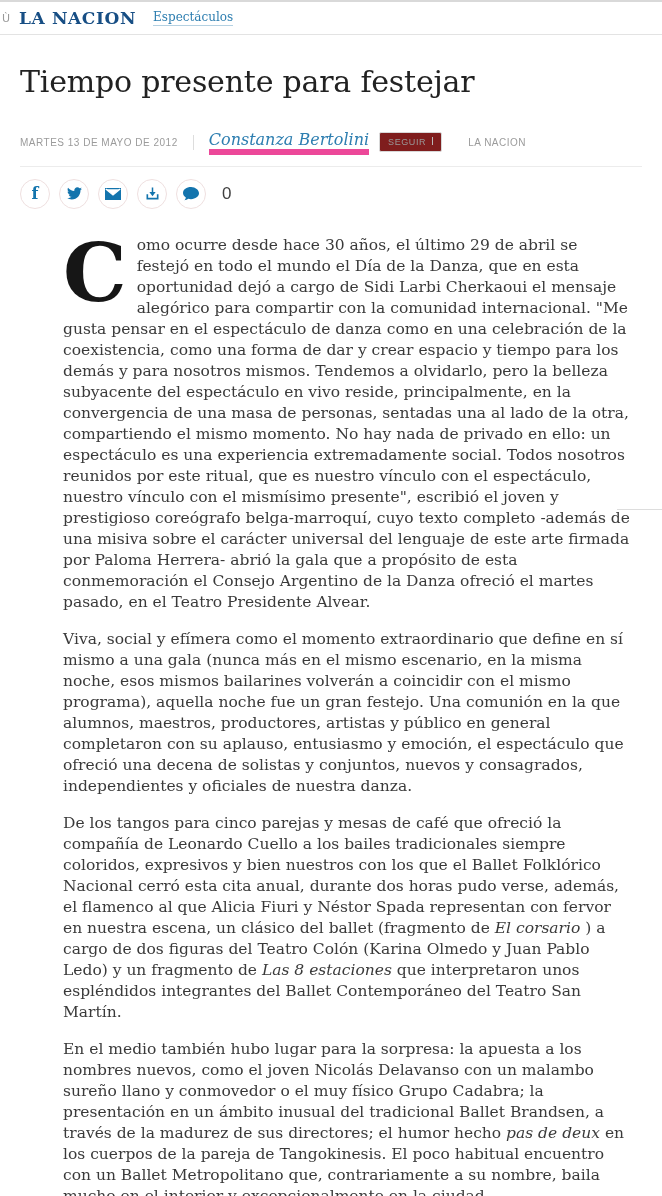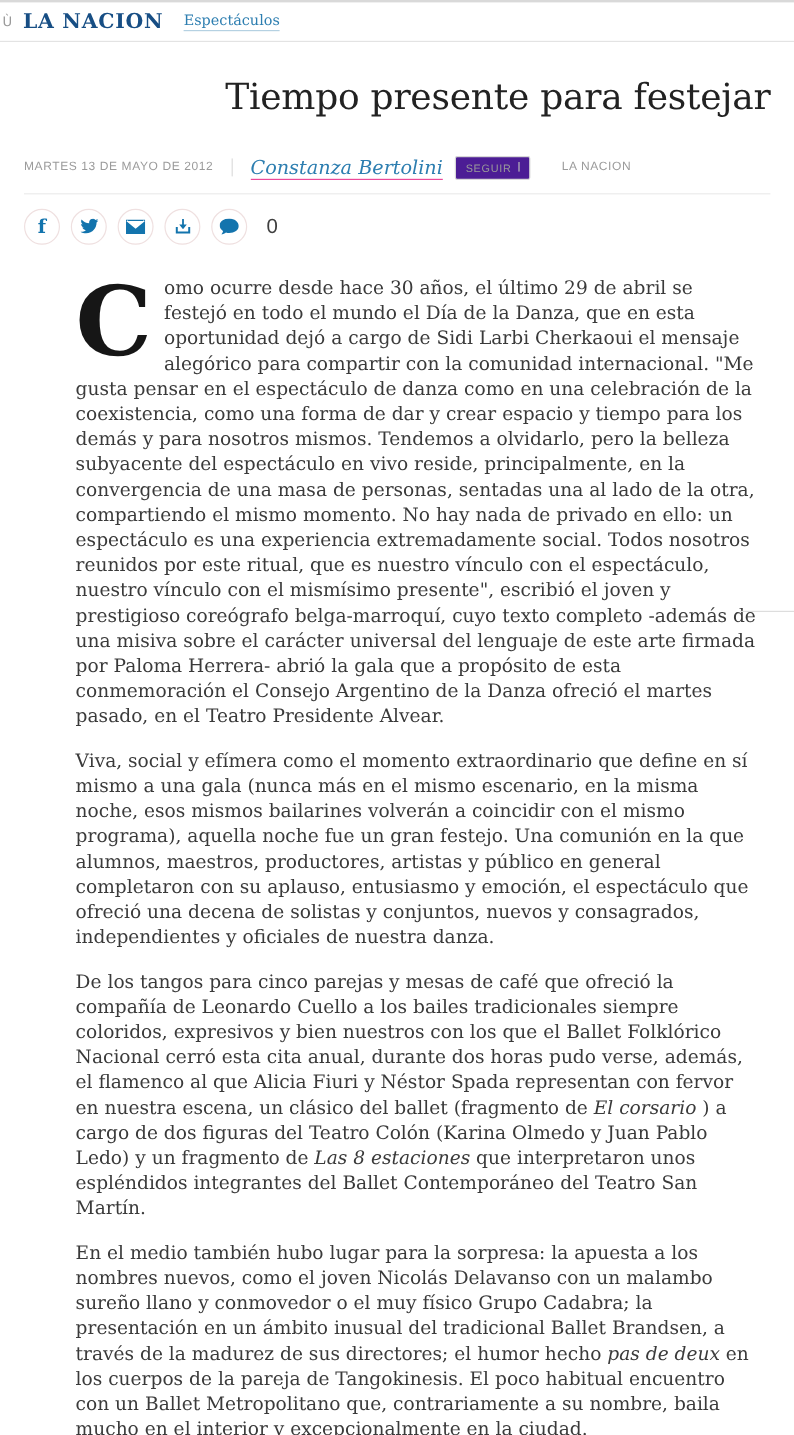--- a/index.html
+++ b/index.html
@@ -11,35 +11,35 @@
   
   .header {
     height: 35px; border-top: 2px solid #d9d9d9; border-bottom: 1px solid #e3e3e3;
     display: flex; align-items: center; padding-left: 2px; background: #fff;
   }
   .menu-glyph { font-family: "DejaVu Sans", sans-serif; font-size: 11px; color: #9a9a9a; margin-right: 9px; cursor: pointer; }
   .logo { font-size: 17px; font-weight: bold; color: #174e84; letter-spacing: 0.6px; margin-right: 17px; cursor: pointer; }
   .section-link { font-size: 12px; color: #2d7eb0; border-bottom: 1px solid #b5d1e2; padding-bottom: 1px; cursor: pointer; }
   
   .main { padding: 0 20px; }
-  .title { font-size: 30px; line-height: 1.15; color: #222; font-weight: 500; margin-top: 30px; letter-spacing: -0.2px; text-align: right; }
+  .title { font-size: 30px; line-height: 1.15; color: #222; font-weight: 500; margin-top: 30px; letter-spacing: -0.2px; }
   .subhead { font-size: 17px; color: #565656; margin-top: 16px; line-height: 1.35; }
   
   .byline-row {
     display: flex; align-items: center; margin-top: 30px; padding-bottom: 11px;
     border-bottom: 1px solid #ececec; font-family: "Liberation Sans", sans-serif;
   }
   .meta-date, .meta-source { font-size: 10px; color: #9b9b9b; letter-spacing: 0.5px; }
   .v-divider { width: 1px; height: 15px; background: #ddd; margin: 0 15px; }
   .author {
     font-family: "DejaVu Serif", serif; font-style: italic; font-size: 16px;
-    color: #2d7eb0; border-bottom: 1px solid #ec4899; margin-right: 10px; cursor: pointer;
+    color: #2d7eb0; border-bottom: 6px solid #ec4899; margin-right: 10px; cursor: pointer;
   }
   .follow-btn {
-    border: 1px solid #d8d8d8; border-radius: 2px; background: #4c1d95; padding: 4px 8px;
+    border: 1px solid #d8d8d8; border-radius: 2px; background: #7f1d1d; padding: 4px 8px;
     font-size: 9px; color: #9a9a9a; letter-spacing: 0.6px; display: inline-flex;
     align-items: flex-start; gap: 6px; cursor: pointer; font-family: "Liberation Sans", sans-serif;
   }
   .follow-bar { width: 1px; height: 8px; background: #b9b9b9; }
   .meta-source { margin-left: 26px; }
   
   .social-row { display: flex; align-items: center; gap: 9px; margin-top: 12px; }
   .icon-circle {
     width: 30px; height: 30px; border-radius: 50%; border: 1px solid #efe0e0;
     display: flex; align-items: center; justify-content: center; background: #fff; cursor: pointer;

